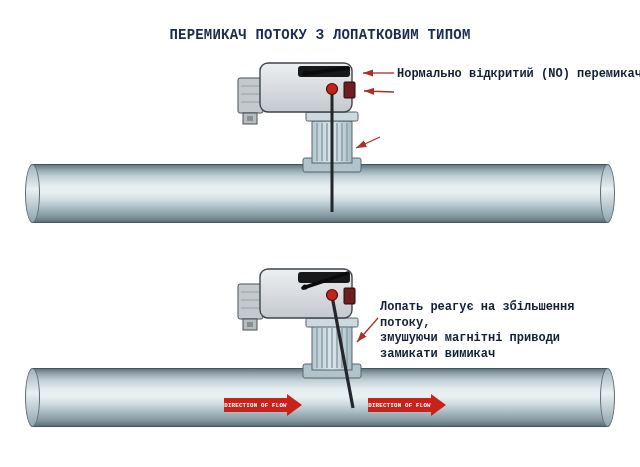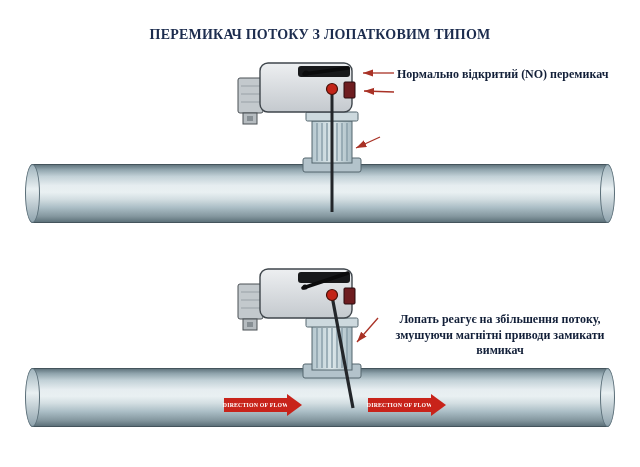--- a/index.html
+++ b/index.html
@@ -1,18 +1,18 @@
 <!DOCTYPE html>
 <html><head>
 <meta charset="utf-8">
 <style>
   html, body { margin:0; padding:0; background:#ffffff; }
   .canvas {
     position:relative; width:640px; height:467px; background:#ffffff;
-    font-family:Liberation Serif, serif; overflow:hidden;
+    font-family:Liberation Mono, monospace; overflow:hidden;
   }
   .title {
     position:absolute; top:27px; left:0; width:100%; text-align:center;
     font-size:14px; font-weight:700; color:#1c2c4e; letter-spacing:.2px;
   }
   .pipe {
     position:absolute; left:30px; width:578px; height:57px;
     border:1px solid #44545c; border-radius:3px;
     background:linear-gradient(to bottom,
       #62767f 0%, #90a4ad 8%, #c2d1d7 20%, #e6edf0 36%, #e9f0f2 48%,
@@ -31,21 +31,21 @@
   .dev-top { left:230px; top:55px; height:165px; }
   .dev-bottom { left:230px; top:260px; height:170px; }
   .leaders { position:absolute; left:0; top:0; width:640px; height:467px; pointer-events:none; }
   .ann {
     position:absolute; font-size:12px; font-weight:700; color:#121f38;
     line-height:1.3; white-space:pre-line;
   }
   .ann-switch { left:397px; top:67px; white-space:nowrap; }
   .ann-actuators { left:397px; top:86px; width:195px; }
   .ann-vane-top { left:382px; top:128px; width:240px; }
-  .ann-vane-bottom { left:380px; top:312px; width:240px;text-align:center; }
+  .ann-vane-bottom { left:380px; top:300px; width:240px; }
   .flow-arrow {
     position:absolute; top:398px; width:63px; height:14px; background:#c8231a;
     display:flex; align-items:center; justify-content:center;
   }
   .flow-arrow::after {
     content:""; position:absolute; left:100%; top:50%; transform:translateY(-50%);
     width:0; height:0; border-left:15px solid #c8231a;
     border-top:11px solid transparent; border-bottom:11px solid transparent;
   }
   .flow-arrow .lbl { color:#ffffff; font-size:5.8px; font-weight:700; letter-spacing:.2px; white-space:nowrap; }

